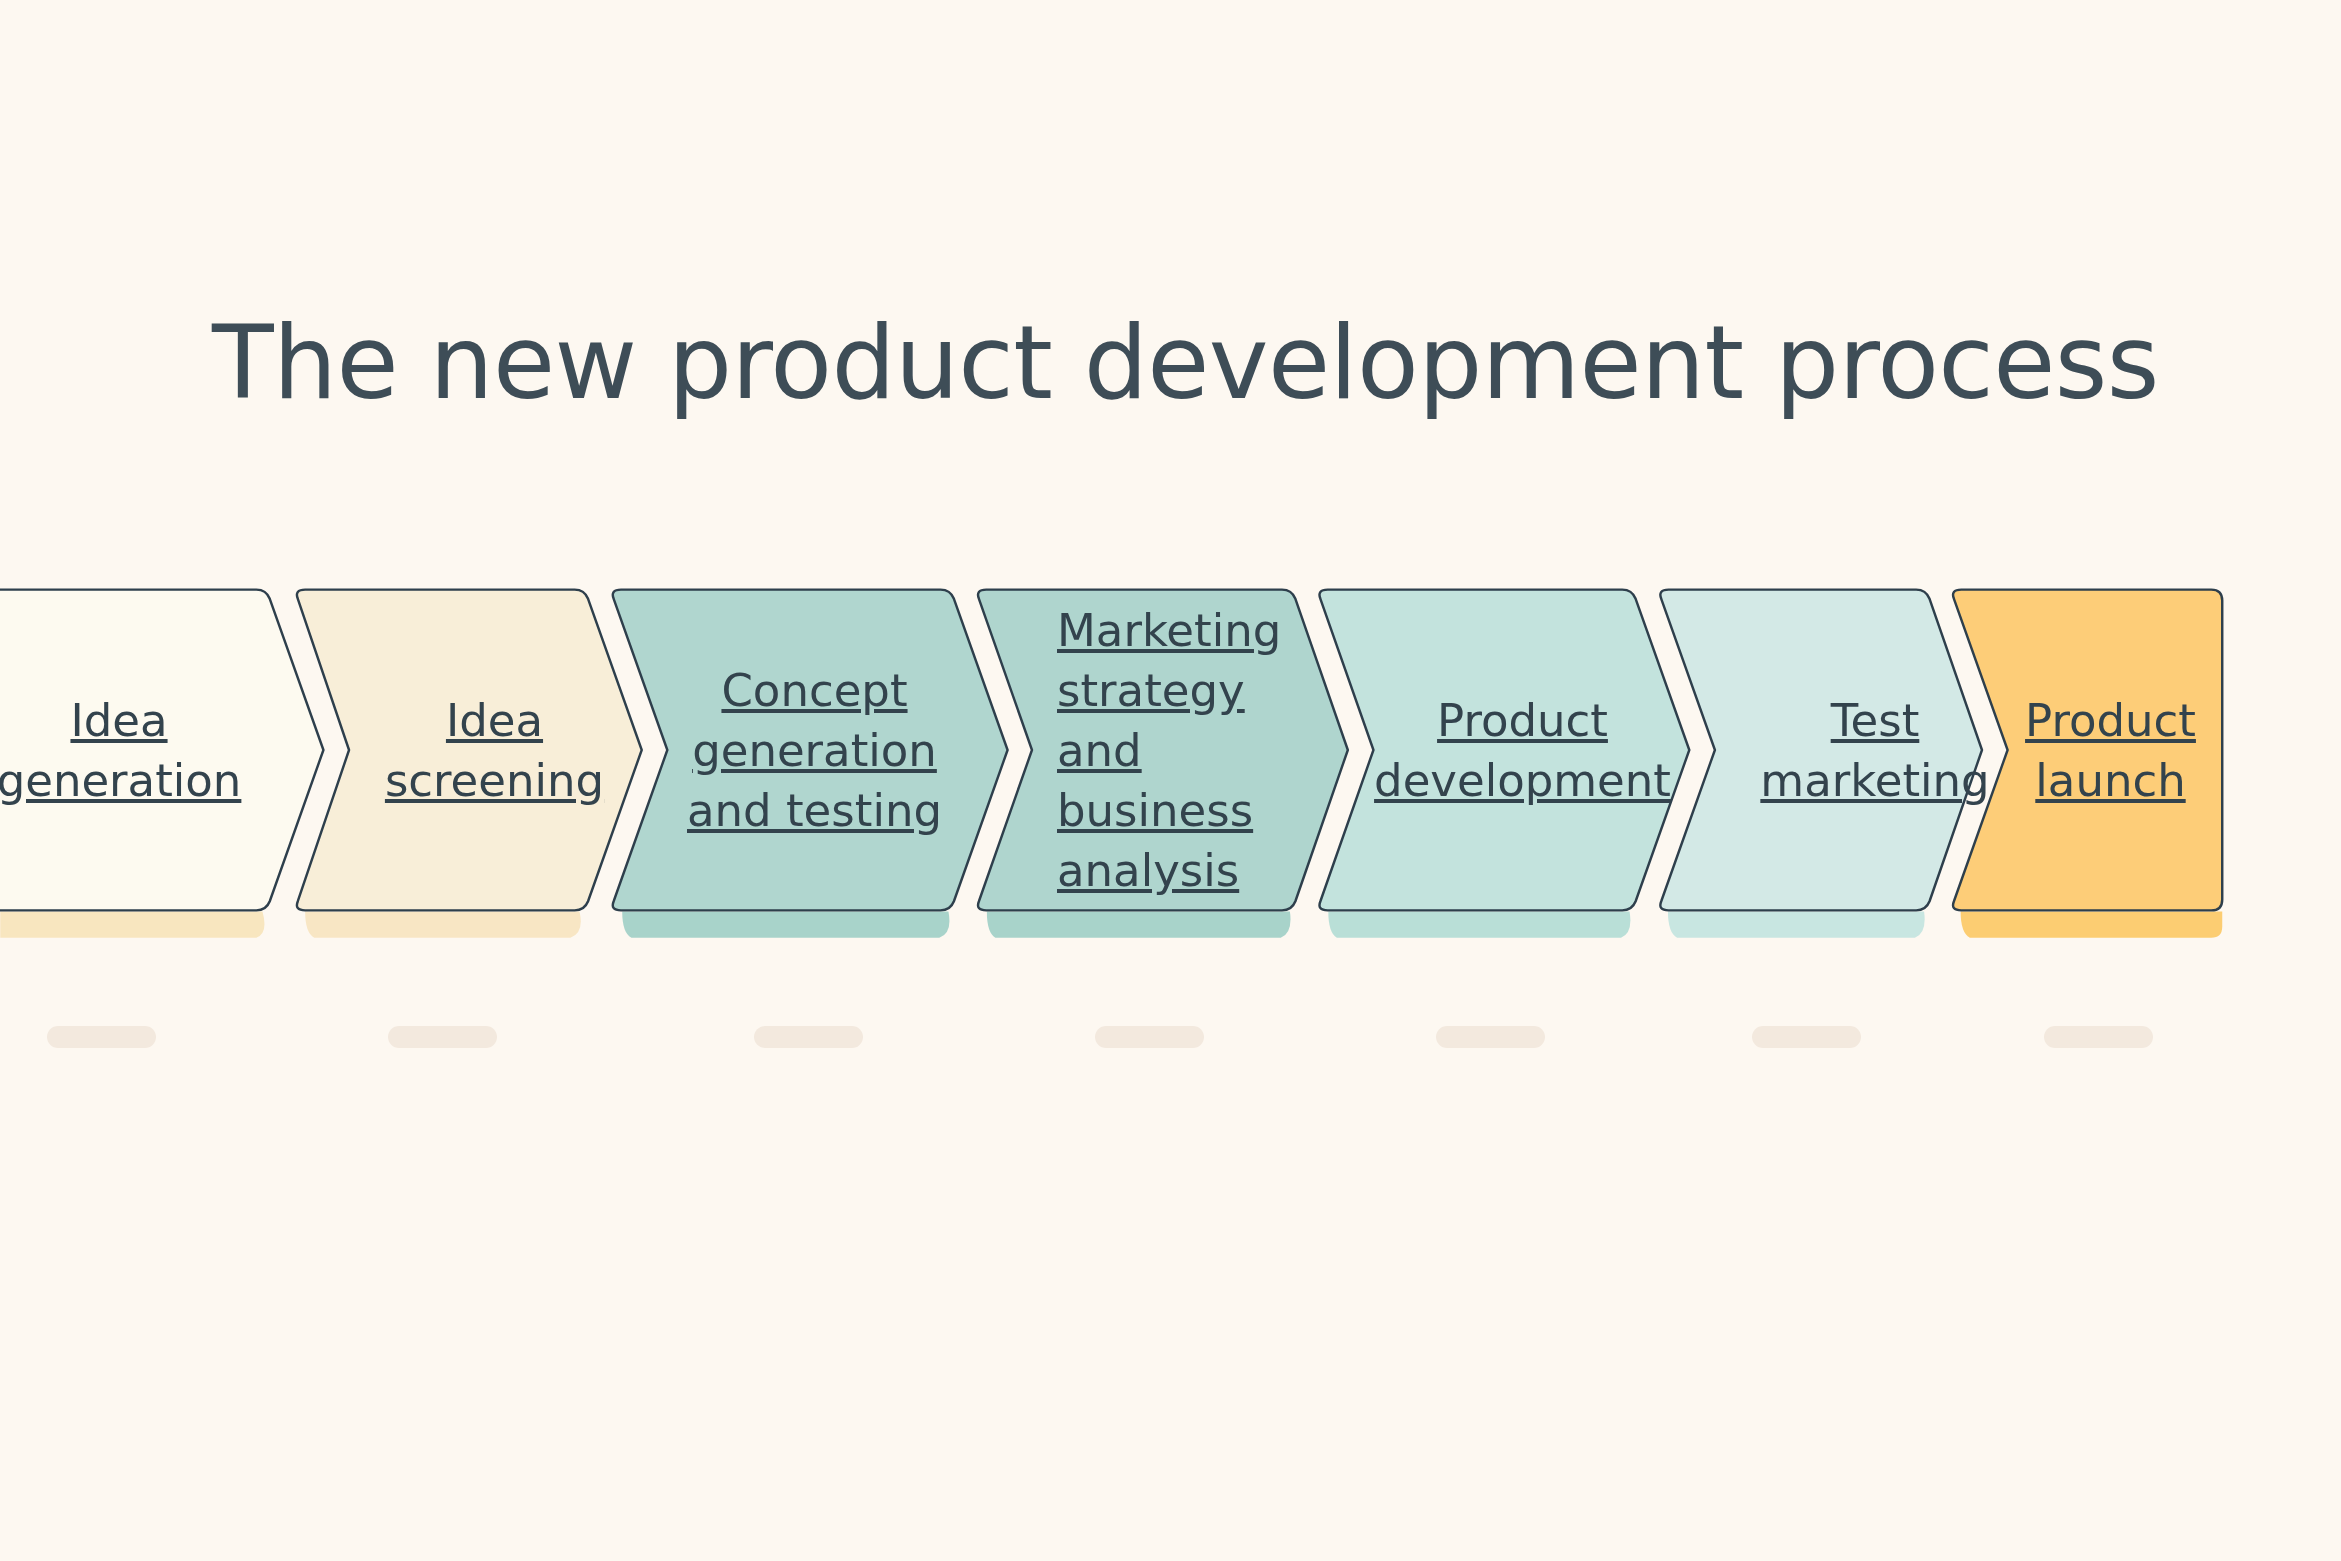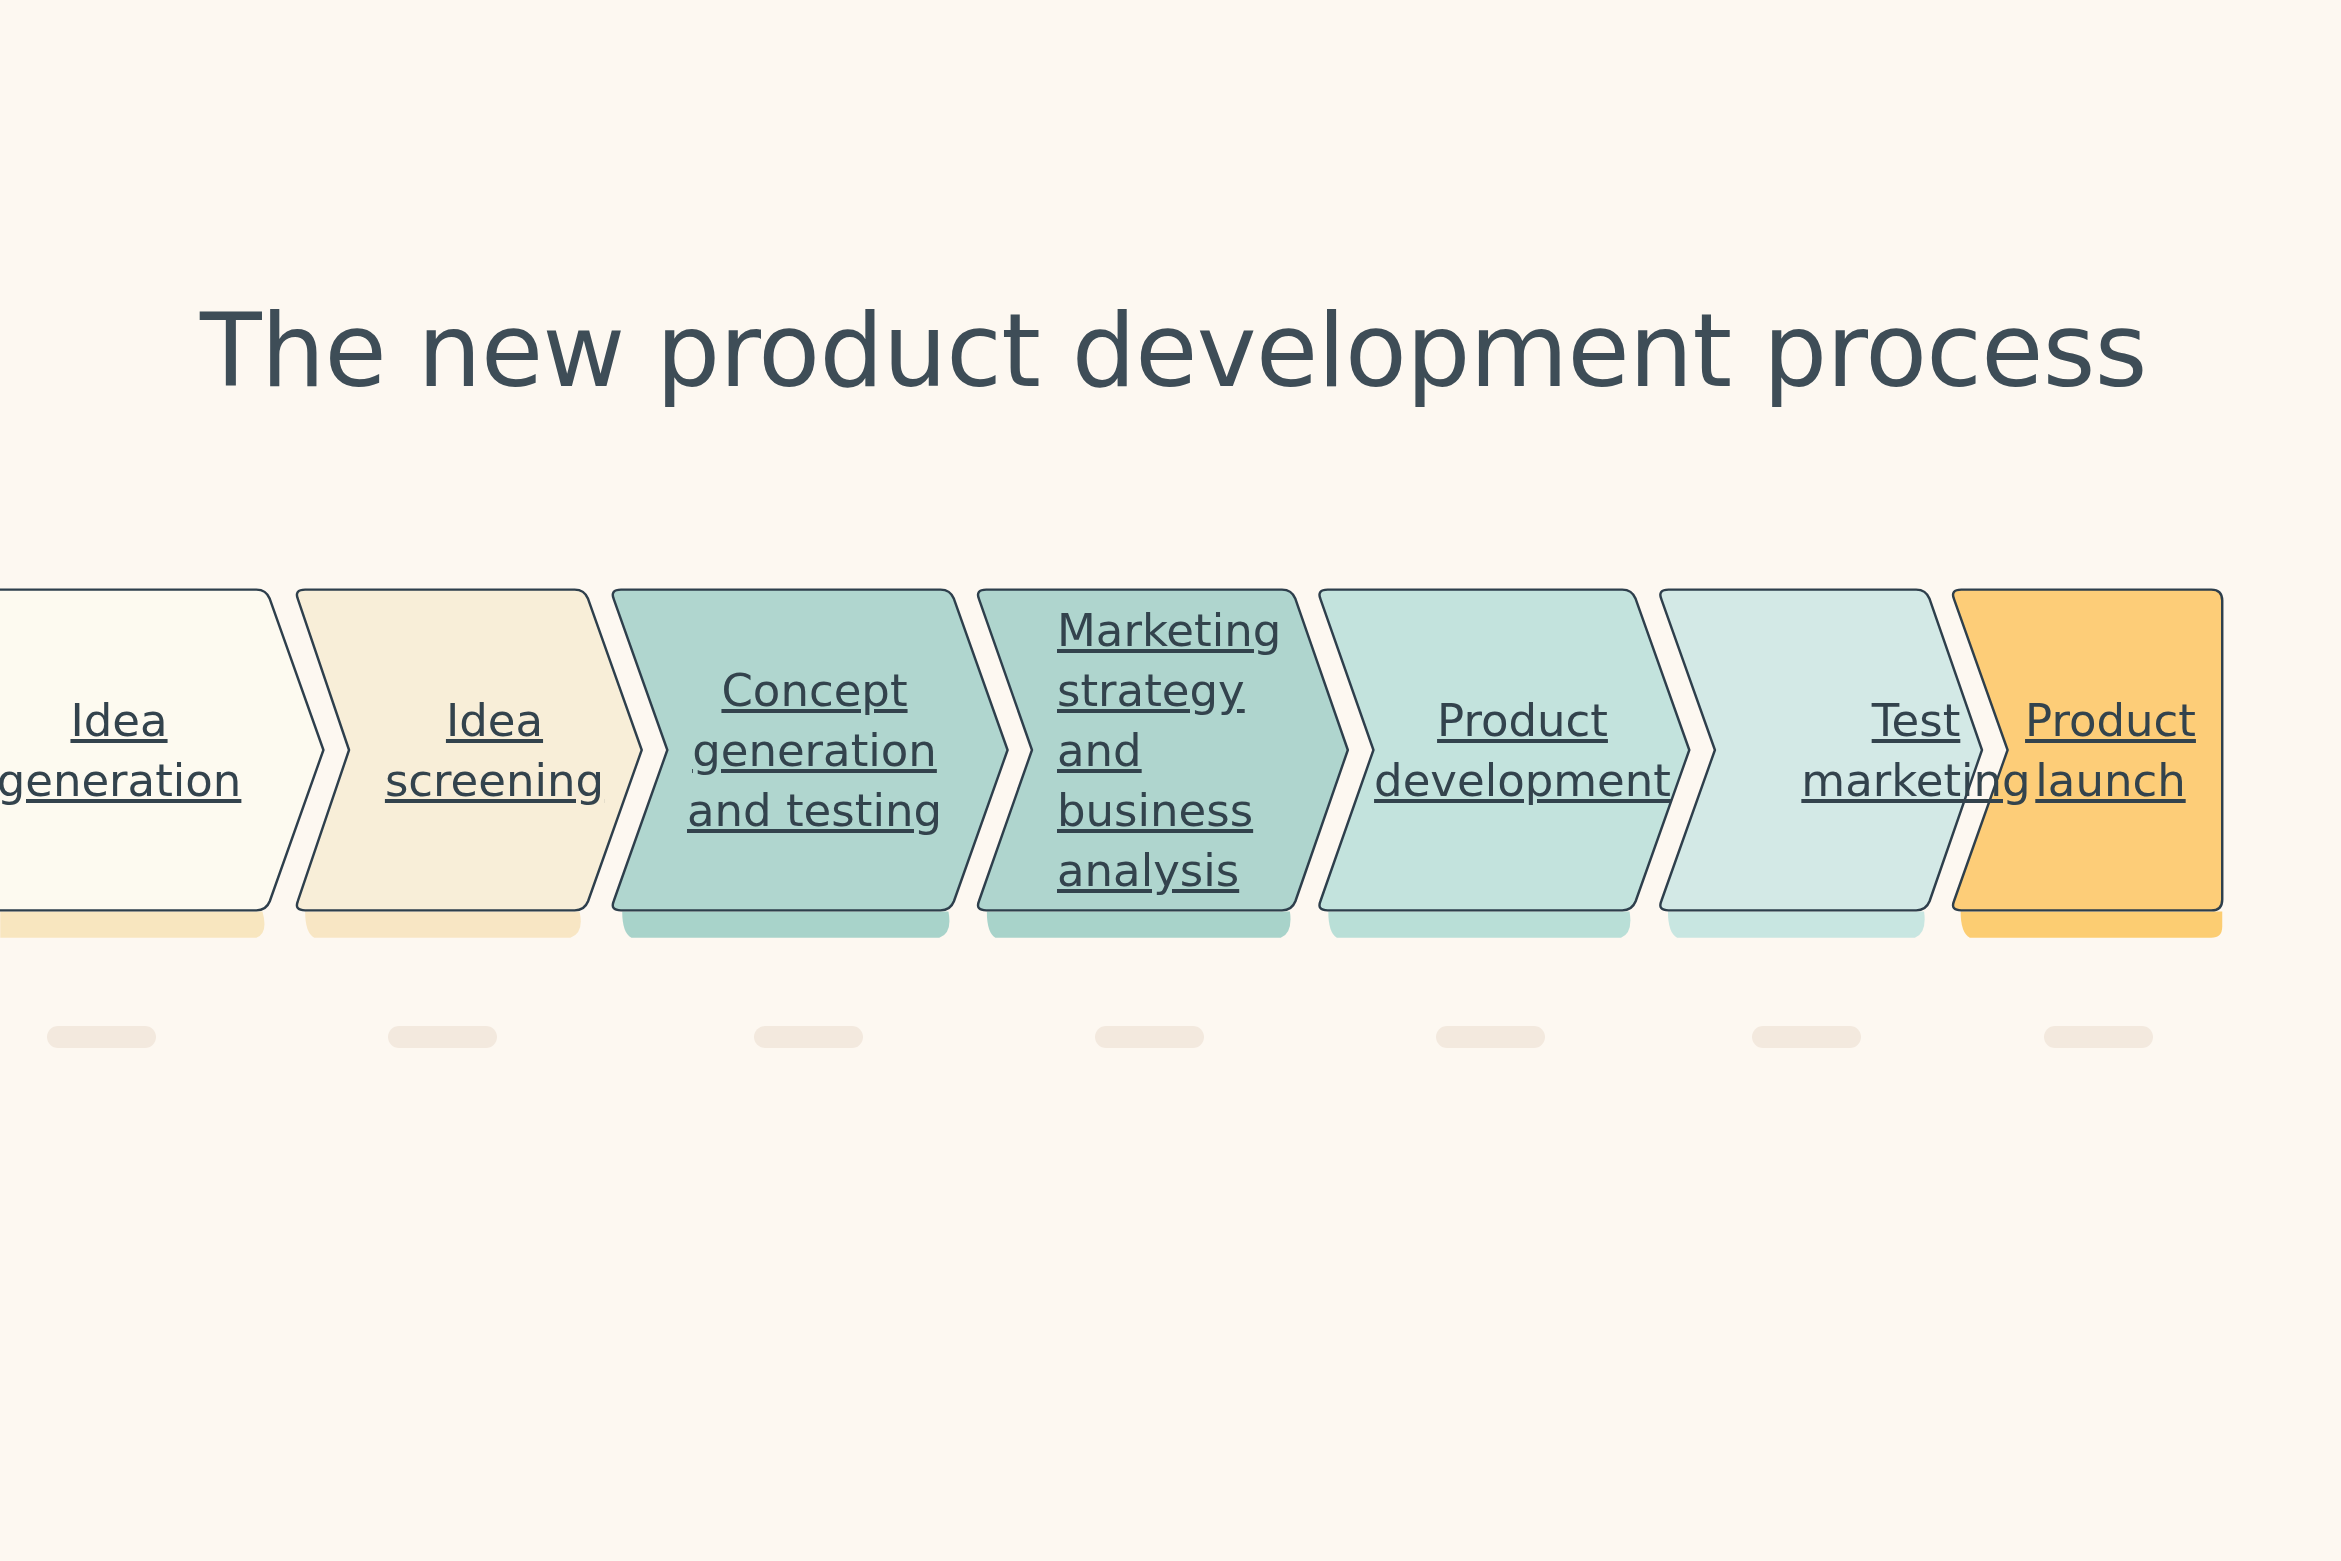--- a/index.html
+++ b/index.html
@@ -6,21 +6,21 @@
   body {
     width:2342px; height:1561px; overflow:hidden;
     background:#fdf8f1;
     font-family:"DejaVu Sans","Liberation Sans",sans-serif;
     color:#37474f;
     position:relative;
   }
   .title {
     position:absolute; left:200px; top:292px;
     font-size:101px; font-weight:400; letter-spacing:-0.6px;
-    color:#3e4d57; margin:0; white-space:nowrap;
+    color:#3e4d57; margin:12px; white-space:nowrap;
     font-family:"DejaVu Sans",sans-serif;
   }
   .flow { position:absolute; left:0; top:0; width:2342px; height:1561px; }
   .flow svg { position:absolute; left:0; top:0; }
   .step-label {
     position:absolute; top:589px; height:323px;
     display:flex; align-items:center; justify-content:center;
     text-align:center; font-size:45px; line-height:60px;
     color:#33434d; white-space:pre-line;
     font-family:"DejaVu Sans",sans-serif;
@@ -65,21 +65,21 @@
 screening</div>
   <div class="step-label" style="left:668px;width:293px;">Concept
 generation
 and testing</div>
   <div class="step-label left" style="left:1057px;width:274px;">Marketing
 strategy and
 business
 analysis</div>
   <div class="step-label" style="left:1373px;width:299px;">Product
 development</div>
-  <div class="step-label" style="left:1785px;width:262px;">Test
+  <div class="step-label" style="left:1744px;width:262px;">Test
 marketing</div>
   <div class="step-label" style="left:2008px;width:205px;">Product
 launch</div>
 
   <div class="pill" style="left:47px;"></div>
   <div class="pill" style="left:388px;"></div>
   <div class="pill" style="left:754px;"></div>
   <div class="pill" style="left:1095px;"></div>
   <div class="pill" style="left:1436px;"></div>
   <div class="pill" style="left:1752px;"></div>

